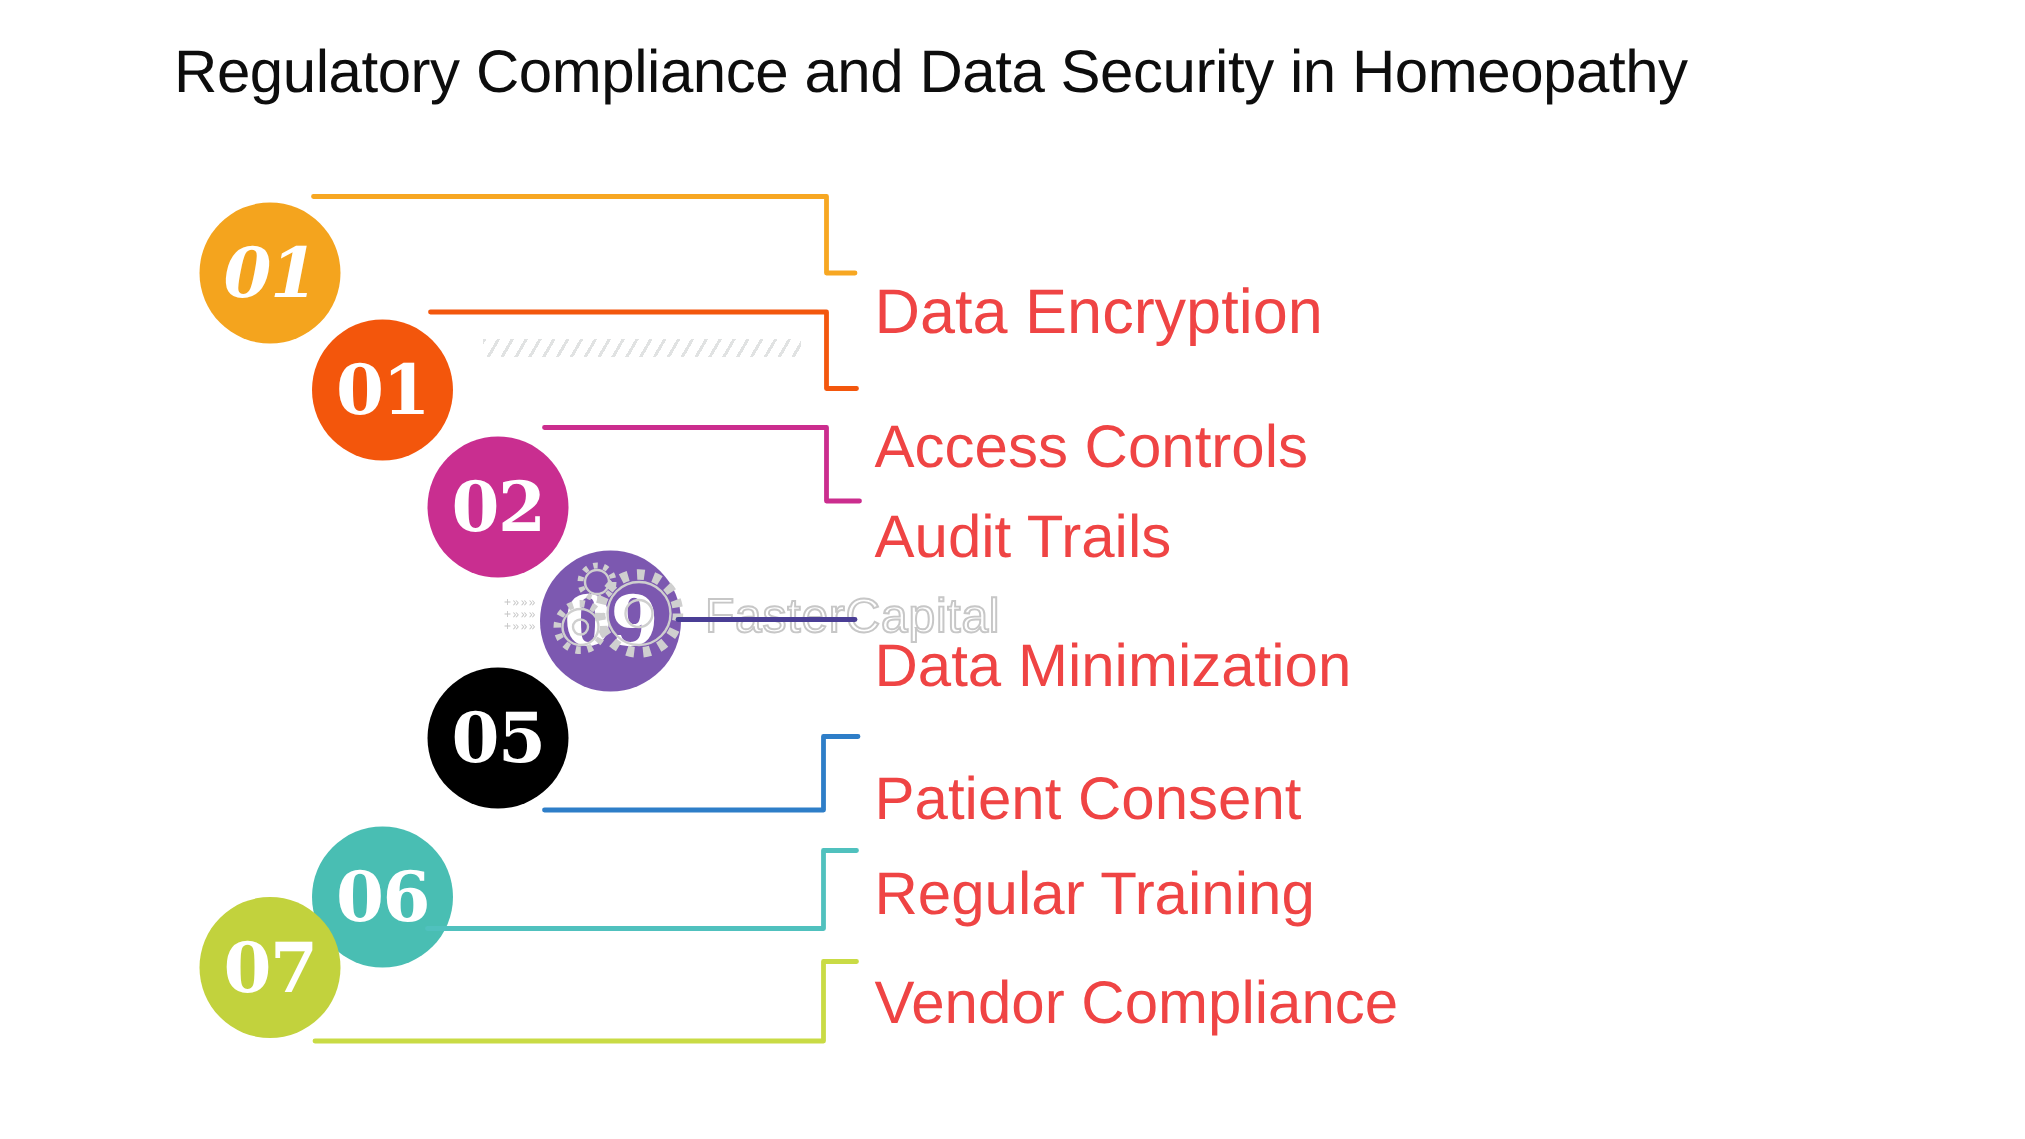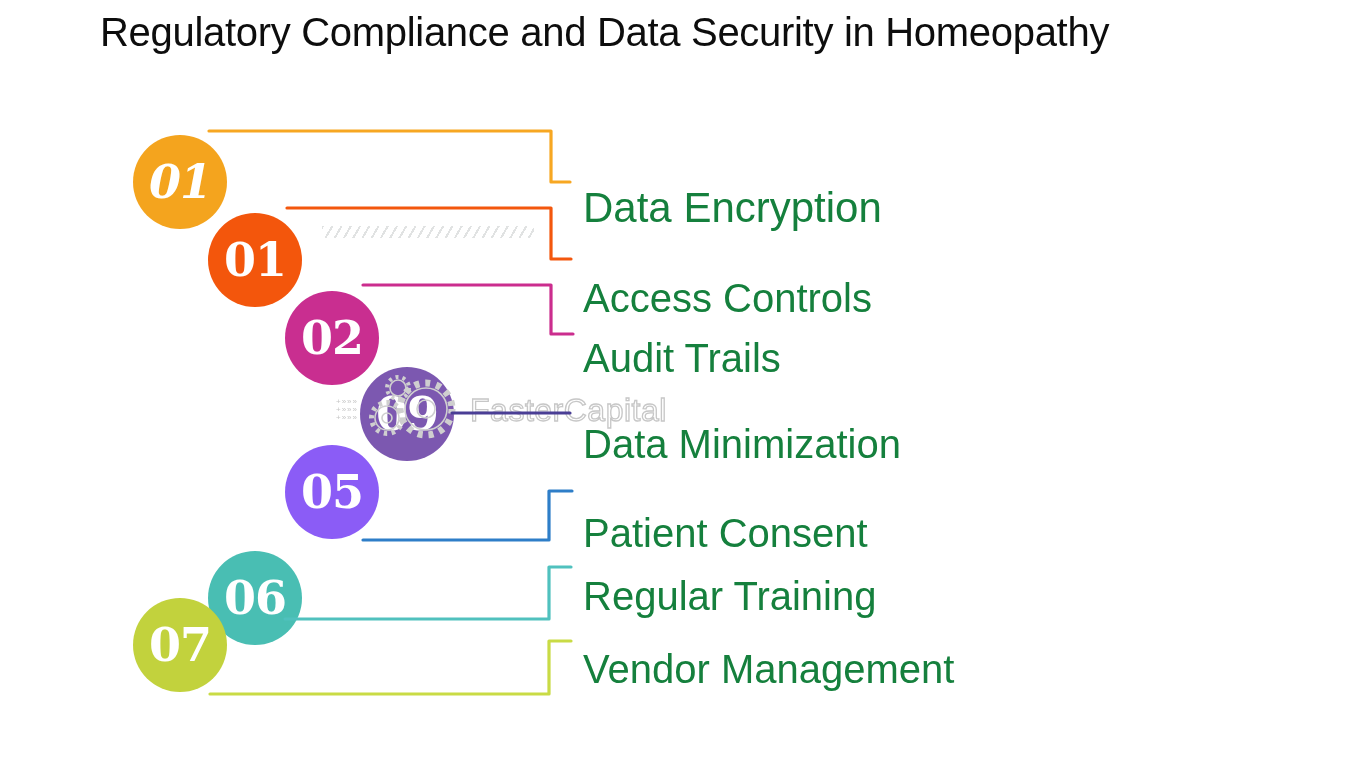--- a/index.html
+++ b/index.html
@@ -4,21 +4,21 @@
 <style>
   html,body{margin:0;padding:0;background:#ffffff;}
   .canvas{
     position:relative;
     width:1350px;height:759px;
     background:#ffffff;
     overflow:hidden;
     font-family:"Liberation Sans", sans-serif;
   }
   .title{
-    position:absolute;left:100px;top:10px;margin:0;
+    position:absolute;left:100px;top:10px;margin:16px;
     font-size:40px;font-weight:400;letter-spacing:-0.3px;
     color:#0d0d0d;white-space:nowrap;
   }
   
   .circle{
     position:absolute;width:94px;height:94px;border-radius:50%;
     display:flex;align-items:center;justify-content:center;
     z-index:1;
   }
   .circle .num{
@@ -36,21 +36,21 @@
 
   
   .connectors{
     position:absolute;left:0;top:0;z-index:3;pointer-events:none;
   }
   .connectors path{fill:none;stroke-width:3.2px;stroke-linejoin:round;stroke-linecap:round;}
 
   
   .label{
     position:absolute;left:583px;z-index:4;
-    color:#15803d;white-space:nowrap;line-height:1.05;
+    color:#ef4444;white-space:nowrap;line-height:1.05;
     font-size:40px;font-weight:400;
   }
   .l1{top:186px;font-size:42px;}
   .l2{top:277px}
   .l3{top:337px}
   .l4{top:423px}
   .l5{top:512px}
   .l6{top:575px}
   .l7{top:648px}
 
@@ -91,21 +91,21 @@
   </div>
   <div class="circle c2" style="background: rgb(243, 86, 12);">
     <span class="num">01</span>
   </div>
   <div class="circle c3" style="background: rgb(201, 46, 144);">
     <span class="num">02</span>
   </div>
   <div class="circle c4" style="background: rgb(124, 88, 176);">
     <span class="num">09</span>
   </div>
-  <div class="circle c5" style="background: #8b5cf6;">
+  <div class="circle c5" style="background: #000000;">
     <span class="num">05</span>
   </div>
   <div class="circle c6" style="background: rgb(73, 190, 179);">
     <span class="num">06</span>
   </div>
   <div class="circle c7" style="background: rgb(194, 210, 61);">
     <span class="num">07</span>
   </div>
 
   <div class="watermark">
@@ -136,15 +136,15 @@
     <path d="M285,619 H549 V567 H571" stroke="#50C1BE"></path>
     <path d="M210,694 H549 V641 H571" stroke="#C9DB45"></path>
   </svg>
 
   <div class="label l1">Data Encryption</div>
   <div class="label l2">Access Controls</div>
   <div class="label l3">Audit Trails</div>
   <div class="label l4">Data Minimization</div>
   <div class="label l5">Patient Consent</div>
   <div class="label l6">Regular Training</div>
-  <div class="label l7">Vendor Management</div>
+  <div class="label l7">Vendor Compliance</div>
 
 </div>
 
 </body></html>

